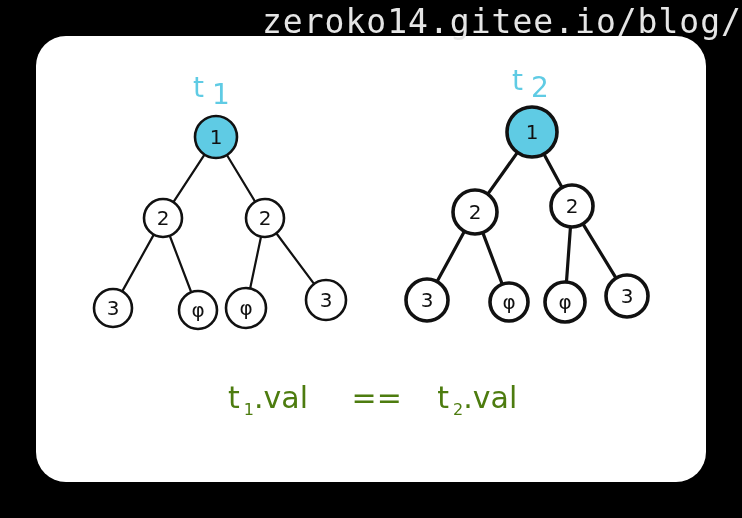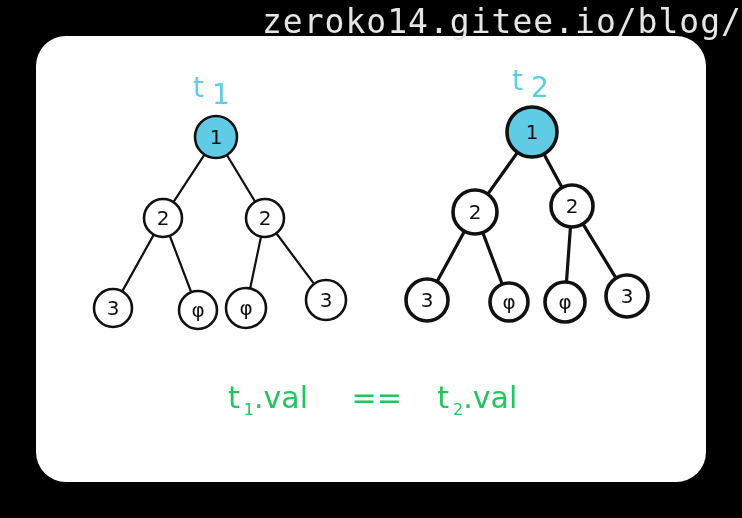--- a/index.html
+++ b/index.html
@@ -2,21 +2,21 @@
 <html><head>
 <meta charset="utf-8">
 <style>
   html, body { margin:0; padding:0; }
   body { width:742px; height:518px; background:#000; position:relative; overflow:hidden; }
   .card { position:absolute; left:36px; top:36px; width:670px; height:446px; background:#fff; border-radius:30px; }
   .watermark { position:absolute; left:262px; top:2px; font-family:"DejaVu Sans Mono", monospace; font-size:33px; color:#e5e5e5; letter-spacing:1px; white-space:nowrap; }
   svg.diagram { position:absolute; left:0; top:0; }
   .label-tree { font-family:"DejaVu Sans", sans-serif; font-size:28px; fill:#5fcbe4; }
   .node-text { font-family:"DejaVu Sans", sans-serif; font-size:20px; fill:#111; text-anchor:middle; dominant-baseline:central; }
-  .eq { position:absolute; left:228px; top:380px; font-family:"DejaVu Sans", sans-serif; font-size:30px; color:#22c55e; white-space:nowrap; }
+  .eq { position:absolute; left:228px; top:380px; font-family:"DejaVu Sans", sans-serif; font-size:30px; color:#4d7c0f; white-space:nowrap; }
   .eq span { margin-right:4px; }
   .eq sub { font-size:16px; }
 </style>
 </head>
 <body>
 
 <div class="card"></div>
 
 <div class="watermark">zeroko14.gitee.io/blog/</div>
 

